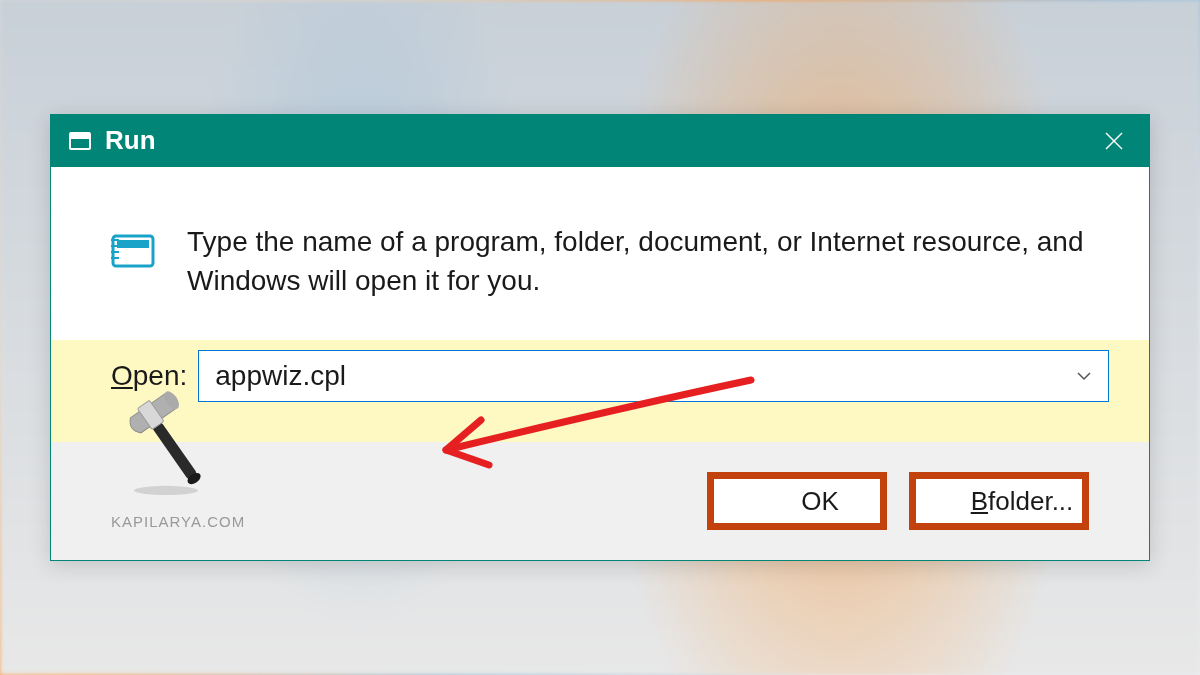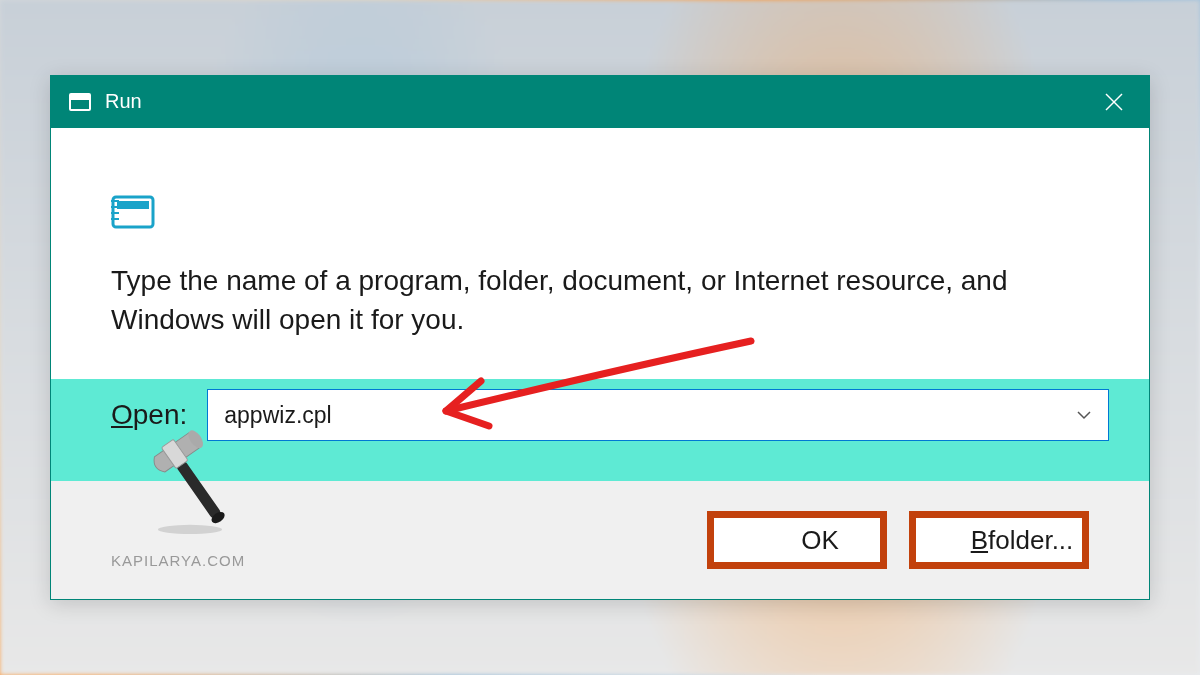--- a/index.html
+++ b/index.html
@@ -45,22 +45,22 @@
     .titlebar-icon {
       width: 22px;
       height: 18px;
       border: 2px solid #ffffff;
       border-radius: 2px;
       margin-right: 14px;
       position: relative;
       background: linear-gradient(#fff 0 35%, transparent 35%);
     }
     .titlebar-title {
-      font-size: 20px;
-      font-weight: 400;
+      font-size: 26px;
+      font-weight: 700;
       flex: 1;
     }
     .close-btn {
       width: 70px;
       height: 52px;
       display: flex;
       align-items: center;
       justify-content: center;
       cursor: pointer;
       color: #ffffff;
@@ -69,39 +69,38 @@
       width: 20px;
       height: 20px;
     }
     .content-top {
       padding: 55px 60px 40px 60px;
       background: #ffffff;
       display: flex;
       align-items: flex-start;
       gap: 30px;
       position: relative;
-      flex-direction: column;
     }
     .run-icon {
       width: 46px;
       height: 40px;
       margin-top: 8px;
       flex-shrink: 0;
     }
     .desc-text {
       font-size: 28px;
       line-height: 1.4;
       color: #1a1a1a;
     }
     .open-row {
       padding: 10px 40px 40px 60px;
-      background: #5eead4;
-      display: flex;
-      align-items: center;
-      gap: 20px;
+      background: #fef9c3;
+      display: flex;
+      align-items: center;
+      gap: 11px;
       position: relative;
     }
     .open-label {
       font-size: 28px;
       color: #1a1a1a;
     }
     .open-label .ul {
       text-decoration: underline;
     }
     .open-input-wrap {
@@ -110,21 +109,21 @@
       height: 52px;
       border: 1px solid #0078d4;
       background: #ffffff;
       display: flex;
       align-items: center;
       padding: 0 16px;
     }
     .open-input {
       border: none;
       outline: none;
-      font-size: 23px;
+      font-size: 28px;
       width: 100%;
       font-family: inherit;
       color: #1a1a1a;
       background: transparent;
     }
     .dropdown-chev {
       position: absolute;
       right: 16px;
       top: 50%;
       transform: translateY(-50%);
@@ -154,21 +153,21 @@
     }
     .btn .ul {
       text-decoration: underline;
     }
     .watermark {
       position: absolute;
       left: 60px;
       bottom: 30px;
       display: flex;
       flex-direction: column;
-      align-items: flex-end;
+      align-items: flex-start;
       gap: 4px;
     }
     .watermark-text {
       font-size: 15px;
       letter-spacing: 1px;
       color: #999;
       font-family: Arial, sans-serif;
     }
     .hammer-icon svg {
       width: 110px;

